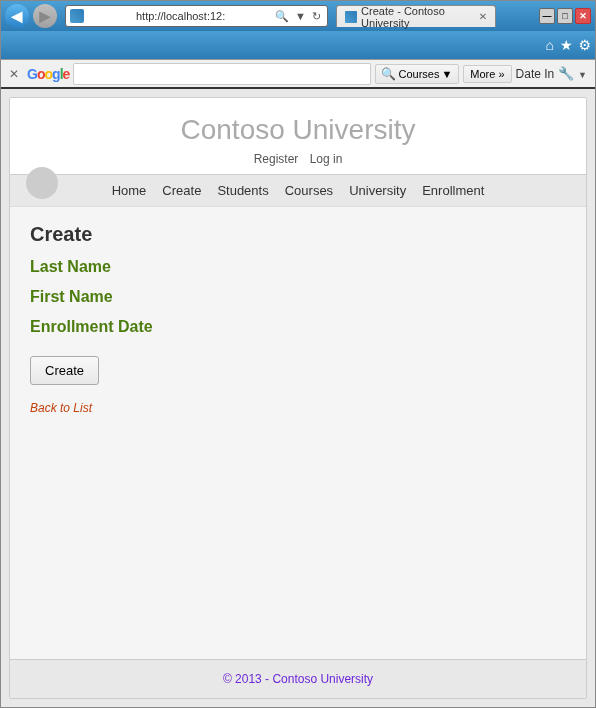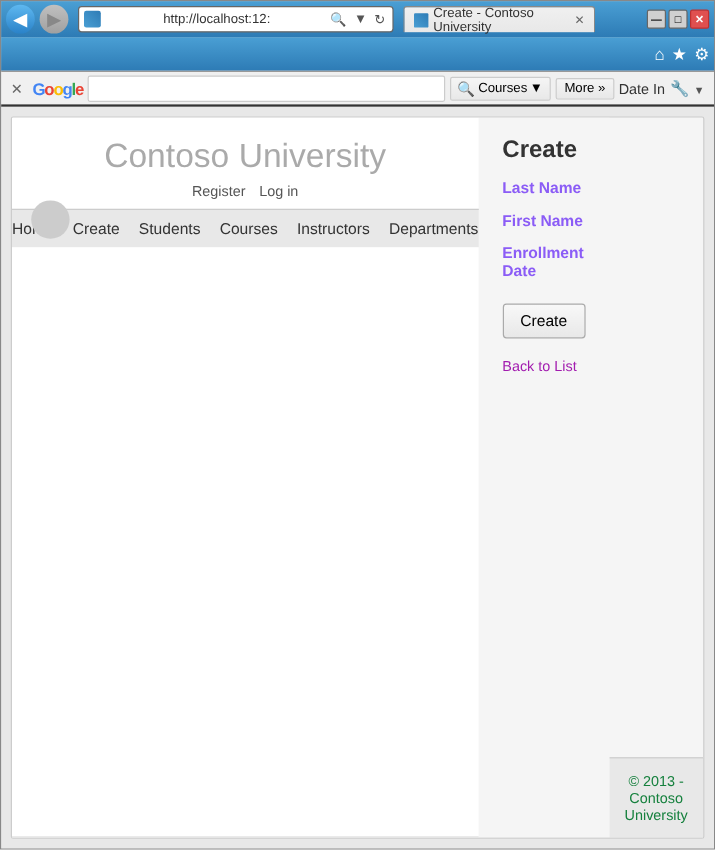--- a/index.html
+++ b/index.html
@@ -259,21 +259,21 @@
       flex-direction: column;
     }
 
     .site-container {
       flex: 1;
       background: #f5f5f5;
       margin: 8px;
       border: 1px solid #ccc;
       border-radius: 2px;
       display: flex;
-      flex-direction: row;
+      flex-direction: column;
       overflow: hidden;
       justify-content: flex-end;
     }
 
     .site-header {
       background: white;
       padding: 16px 0 0 0;
       text-align: center;
       border-bottom: 1px solid #ddd;
     }
@@ -335,23 +335,23 @@
       font-weight: bold;
       color: #333;
       margin-bottom: 12px;
     }
 
     .form-group {
       margin-bottom: 12px;
     }
 
     .form-label {
-      font-size: 13px;
+      font-size: 16px;
       font-weight: bold;
-      color: #8b5cf6;
+      color: #4d7c0f;
       display: block;
       margin-bottom: 4px;
     }
 
     .form-input {
       width: 100%;
       max-width: 510px;
       height: 28px;
       border: 1px solid #ccc;
       border-radius: 2px;
@@ -366,33 +366,34 @@
       border-radius: 3px;
       padding: 6px 14px;
       font-size: 13px;
       cursor: pointer;
       margin-top: 8px;
       margin-bottom: 12px;
     }
 
     .back-link {
       display: block;
-      color: #a21caf;
+      color: #c2410c;
       text-decoration: none;
       font-size: 12px;
       margin-top: 4px;
+      font-style: italic;
     }
 
     .site-footer {
       background: #e8e8e8;
       border-top: 1px solid #ccc;
       text-align: center;
       padding: 12px;
       font-size: 12px;
-      color: #15803d;
+      color: #6d28d9;
       margin-top: auto;
     }
 
     
     .toolbar-icons {
       display: flex;
       align-items: center;
       margin-left: auto;
       gap: 6px;
     }
@@ -470,22 +471,22 @@
         <div class="site-links">
           <a href="#">Register</a>
           <a href="#">Log in</a>
         </div>
         <nav class="site-nav">
           <div class="nav-circle"></div>
           <a href="#" class="nav-item">Home</a>
           <a href="#" class="nav-item">Create</a>
           <a href="#" class="nav-item">Students</a>
           <a href="#" class="nav-item">Courses</a>
-          <a href="#" class="nav-item">Instructors</a>
-          <a href="#" class="nav-item">Departments</a>
+          <a href="#" class="nav-item">University</a>
+          <a href="#" class="nav-item">Enrollment</a>
         </nav>
       </div>
 
       <div class="site-body">
         <div class="form-title">Create</div>
 
         <div class="form-group">
           <label class="form-label">Last Name</label>
         </div>
 

